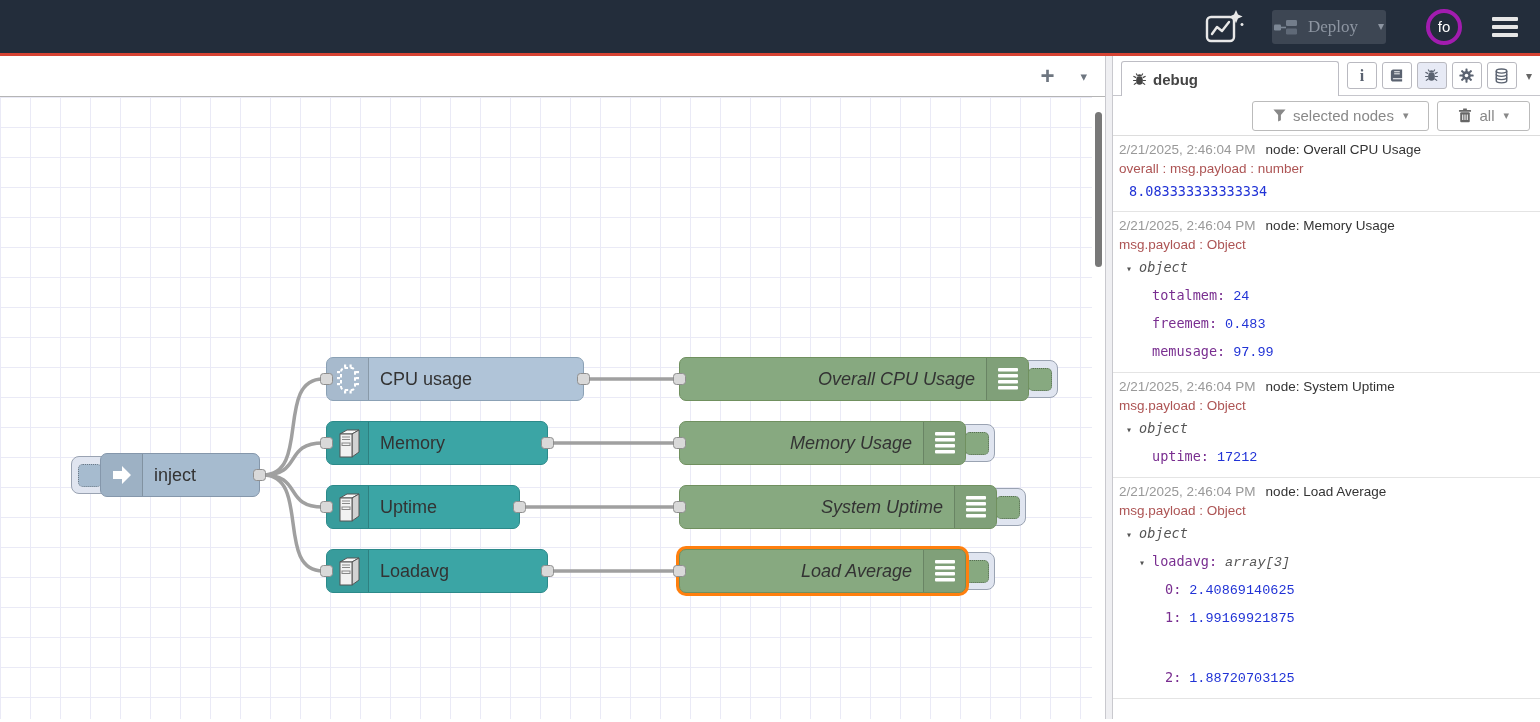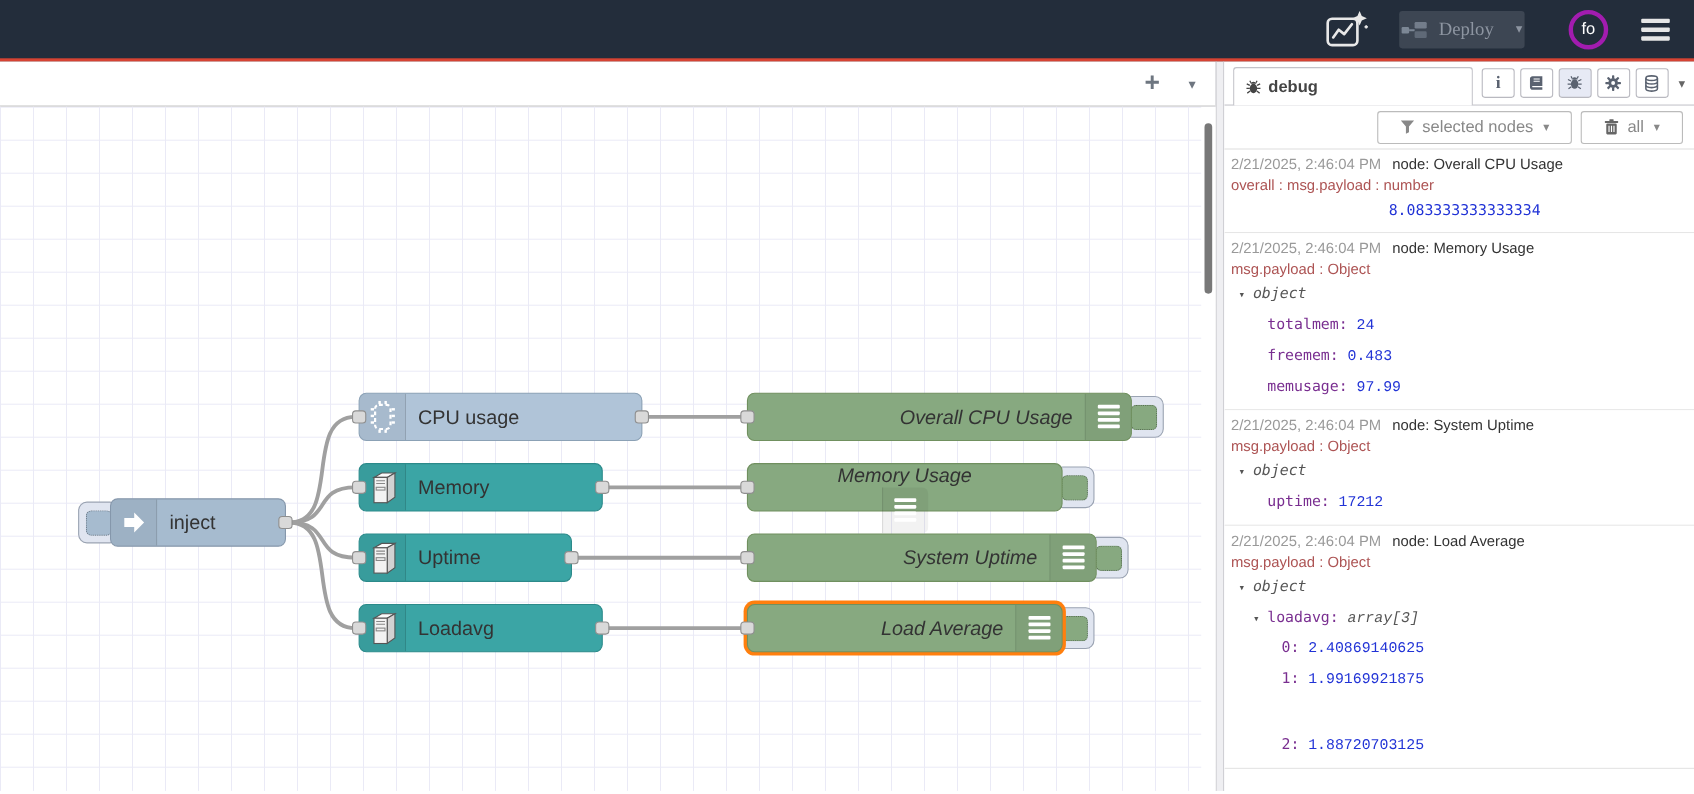--- a/index.html
+++ b/index.html
@@ -231,21 +231,21 @@
                     <rect x="2" y="15" width="20" height="3.4" rx="1"></rect>
                     <rect x="2" y="21" width="20" height="3.4" rx="1"></rect>
                   </g>
                 </svg>
               </div>
               <div class="port in"></div>
             </div>
             <div class="nbtn" style="left: 958px; top: 327px;">
               <div class="bsq" style="background: rgb(135, 169, 128);"></div>
             </div>
-            <div class="nbody" style="left: 679px; top: 324px; width: 287px; background: rgb(135, 169, 128); border-color: rgb(112, 144, 95); flex-direction: column;">
+            <div class="nbody" style="left: 679px; top: 324px; width: 287px; background: rgb(135, 169, 128); border-color: rgb(112, 144, 95);">
               <span class="nlabel it">Memory Usage</span>
               <div class="isec r">
                 <svg width="24" height="28" viewBox="0 0 24 28">
                   <g fill="#fff">
                     <rect x="2" y="3" width="20" height="3.4" rx="1"></rect>
                     <rect x="2" y="9" width="20" height="3.4" rx="1"></rect>
                     <rect x="2" y="15" width="20" height="3.4" rx="1"></rect>
                     <rect x="2" y="21" width="20" height="3.4" rx="1"></rect>
                   </g>
                 </svg>
@@ -377,21 +377,21 @@
             </svg>
           <span>all</span>
           <span class="fchev">▾</span>
         </div>
       </div>
 
       <div id="messages">
           <div class="dmsg">
             <div class="dmsg-h"><span class="ts">2/21/2025, 2:46:04 PM</span><span class="nname">node: Overall CPU Usage</span></div>
             <div class="dmsg-meta">overall : msg.payload : number</div>
-            <div class="trow" style="padding-left: 10px; text-align: center;"><span class="t-num">8.083333333333334</span></div>
+            <div class="trow" style="padding-left: 10px;"><span class="t-num">8.083333333333334</span></div>
           </div>
           <div class="dmsg">
             <div class="dmsg-h"><span class="ts">2/21/2025, 2:46:04 PM</span><span class="nname">node: Memory Usage</span></div>
             <div class="dmsg-meta">msg.payload : Object</div>
             <div class="trow" style="padding-left: 20px;"><span class="caret">▾</span><span class="t-obj">object</span></div>
             <div class="trow" style="padding-left: 33px;"><span class="t-key">totalmem:</span><span class="t-num val">24</span></div>
             <div class="trow" style="padding-left: 33px;"><span class="t-key">freemem:</span><span class="t-num val">0.483</span></div>
             <div class="trow" style="padding-left: 33px;"><span class="t-key">memusage:</span><span class="t-num val">97.99</span></div>
           </div>
           <div class="dmsg">

